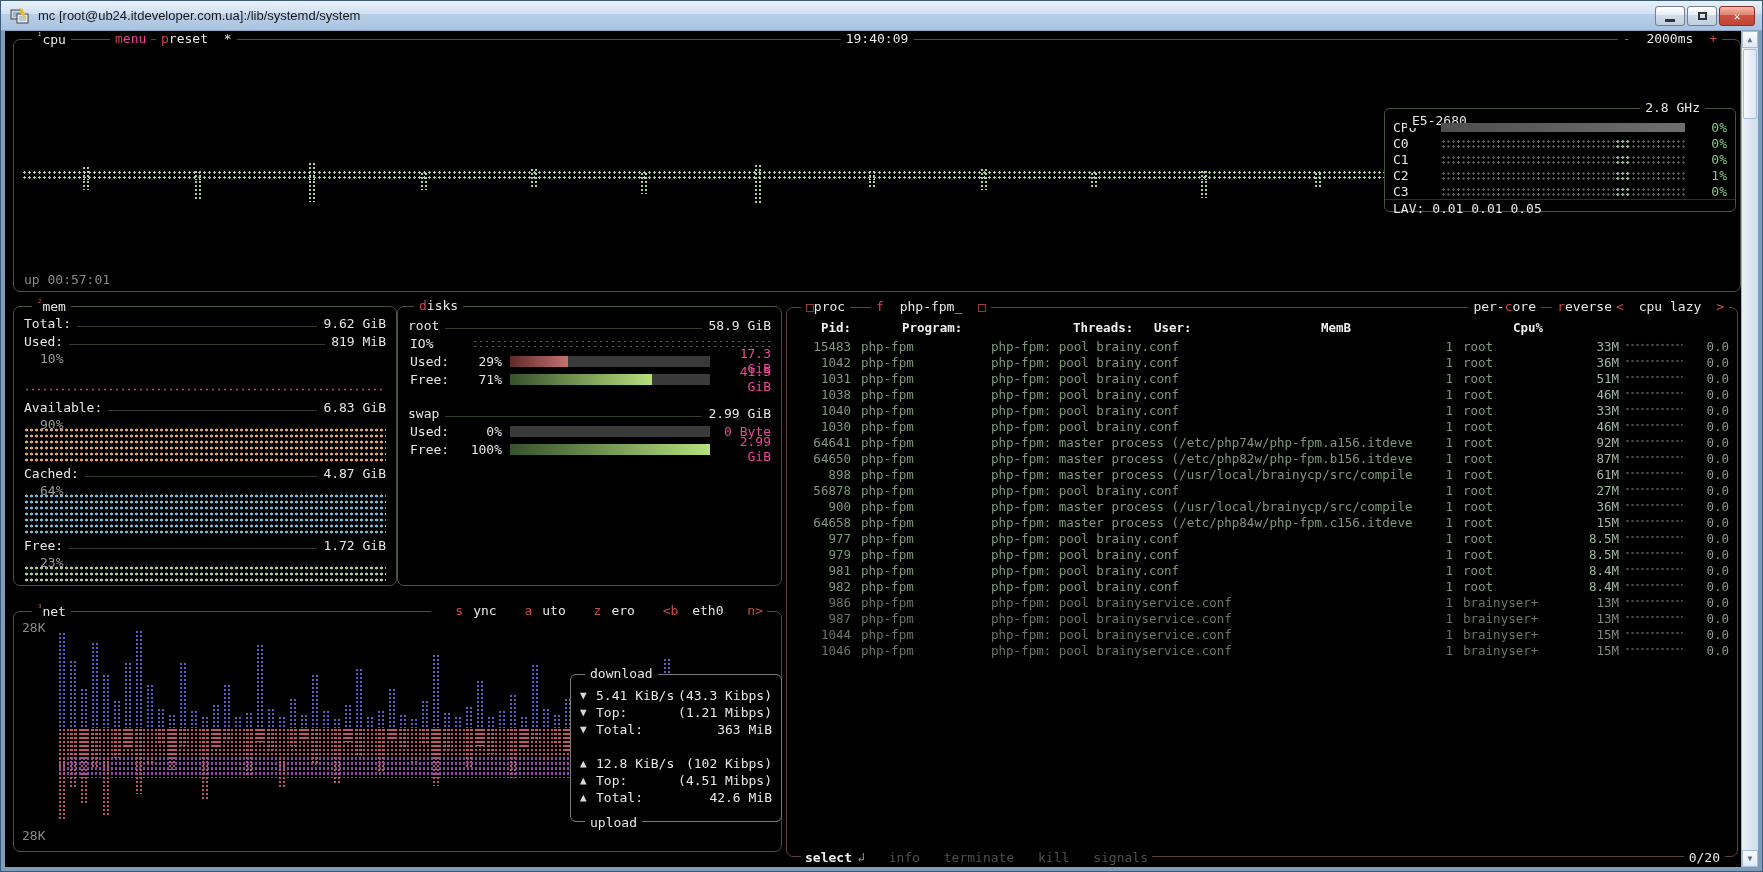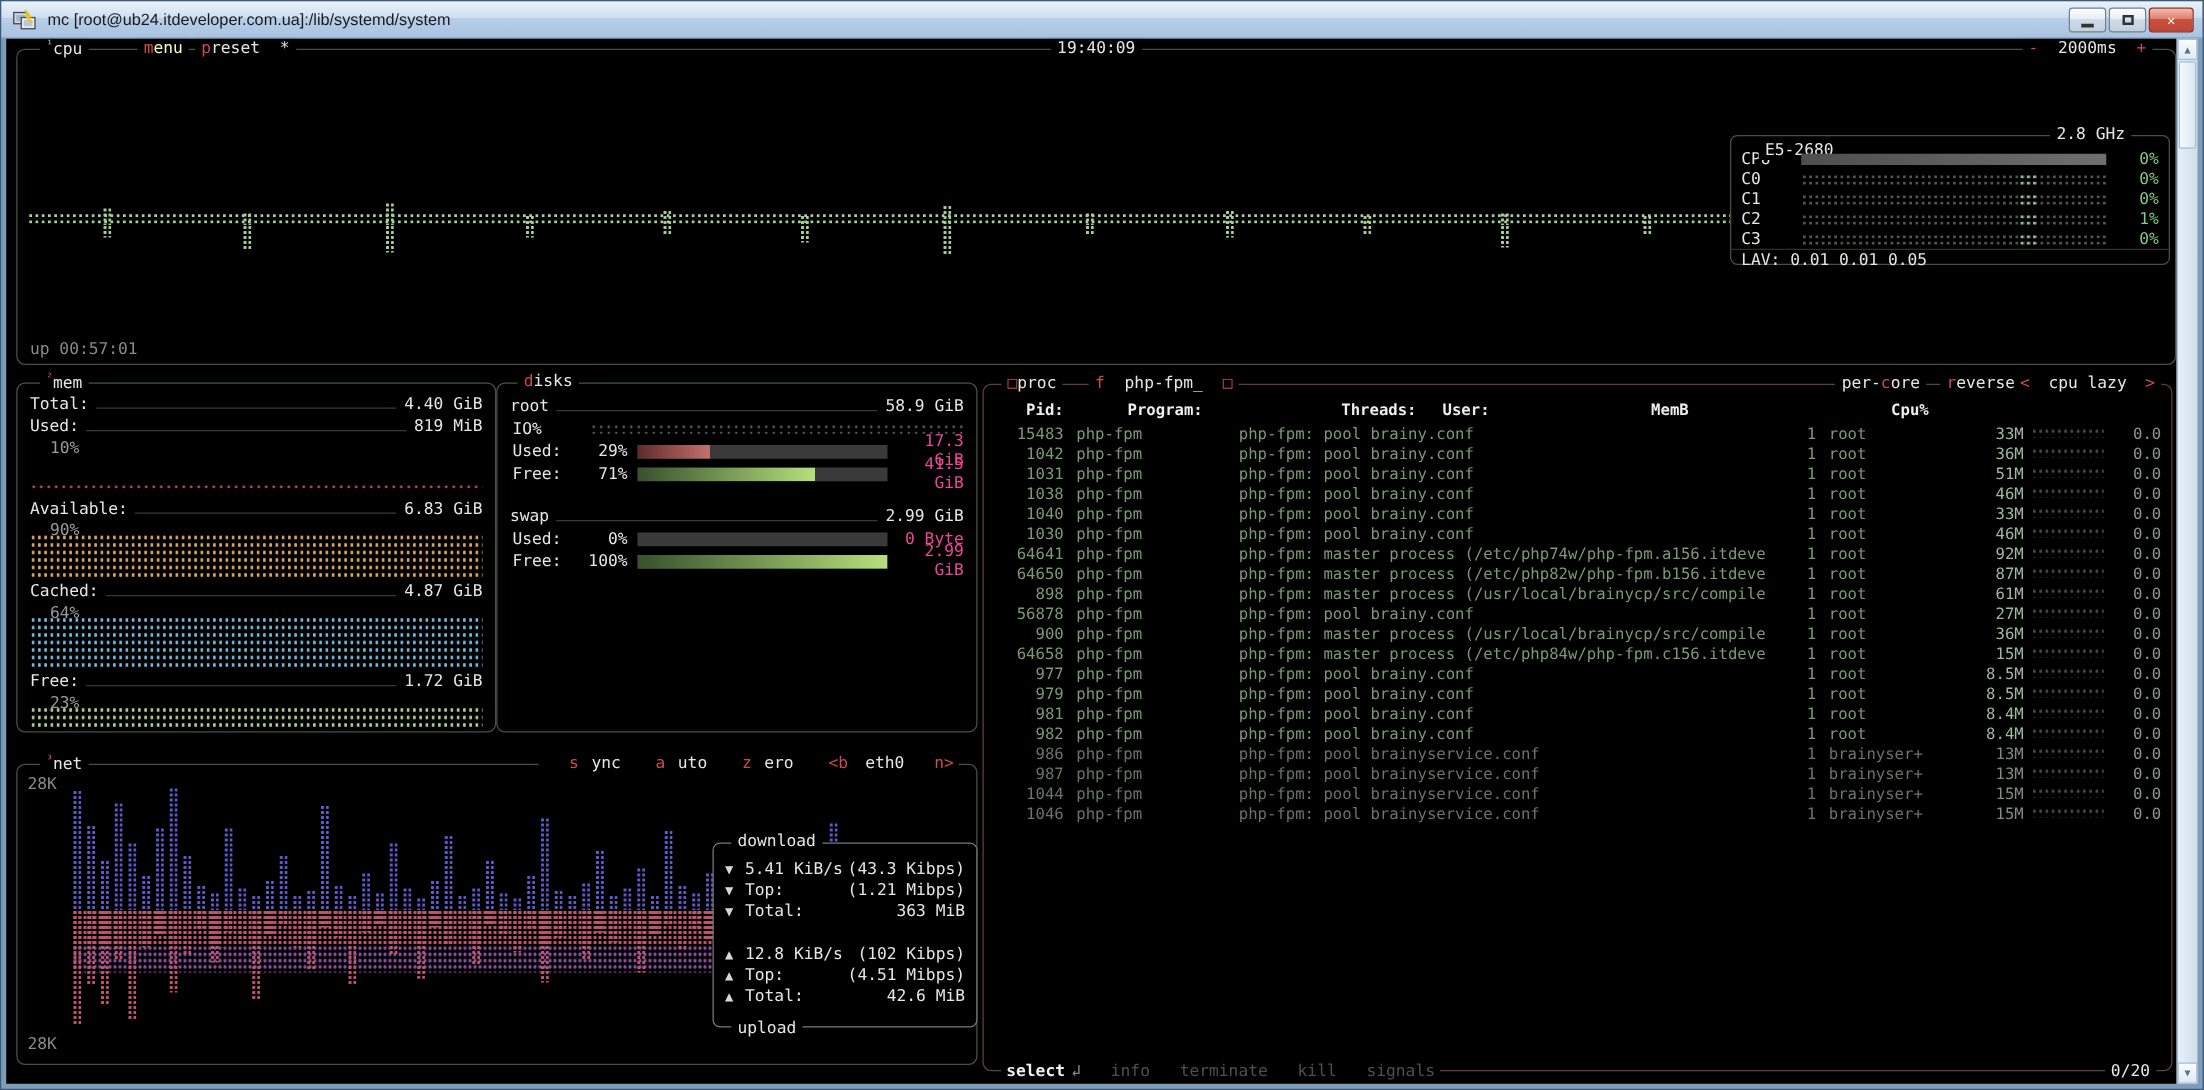--- a/index.html
+++ b/index.html
@@ -29,21 +29,21 @@
   .strack { flex:1; }
 
   
   .box { position:absolute; border:1px solid var(--box-border,#46543e); border-radius:7px; }
   .box.red { border-color:var(--proc-border,#5e4141); }
   .btit { position:absolute; top:-9px; background:#000; padding:0 5px; white-space:nowrap; font-size:13px; color:#e6e6e6; }
   .bbot { position:absolute; bottom:-9px; background:#000; padding:0 5px; white-space:nowrap; font-size:13px; }
   .sup { font-size:9px; vertical-align:super; color:#cf5b52; }
   .sup.grn { color:#a8c89a; }
   .key { color:var(--accent-red,#cc4b4b); }
-  .hotlbl { color:#fef9c3; }
+  .hotlbl { color:#ec4899; }
   .wh { color:#e6e6e6; }
   .grn { color:#83c783; }
 
   
   .dots { background-image:radial-gradient(var(--c,#888) 1.1px, transparent 1.4px); background-size:5px 5px; }
 
   
   .cpu-graph { position:absolute; left:8px; right:8px; top:122px; height:44px; overflow:hidden; }
   .cpu-line { position:absolute; left:0; right:0; top:8px; height:10px;
     background-image:radial-gradient(var(--cpu-graph,#a9cf9c) 1.1px, transparent 1.4px); background-size:5px 5px; }
@@ -255,21 +255,21 @@
       </div>
 
       <div class="box" style="left:8px; top:275px; width:384px; height:280px;">
         <div class="btit" style="left:18px;">
           <span class="sup">²</span><span class="wh">mem</span>
         </div>
 
         <div class="srow" style="top:8px;">
           <span class="lbl">Total:</span>
             <span class="line"></span>
-            <span class="val">4.40 GiB</span>
+            <span class="val">9.62 GiB</span>
         </div>
 
         <div class="srow" style="top:26px;">
           <span class="lbl">Used:</span>
             <span class="line"></span>
             <span class="val">819 MiB</span>
         </div>
         <div class="pct" style="top:44px;">10%</div>
         <div class="memgraph dots" style="top:80px; height:5px; --c:var(--mem-used,#b54a55); background-size:6px 5px;"></div>
 

